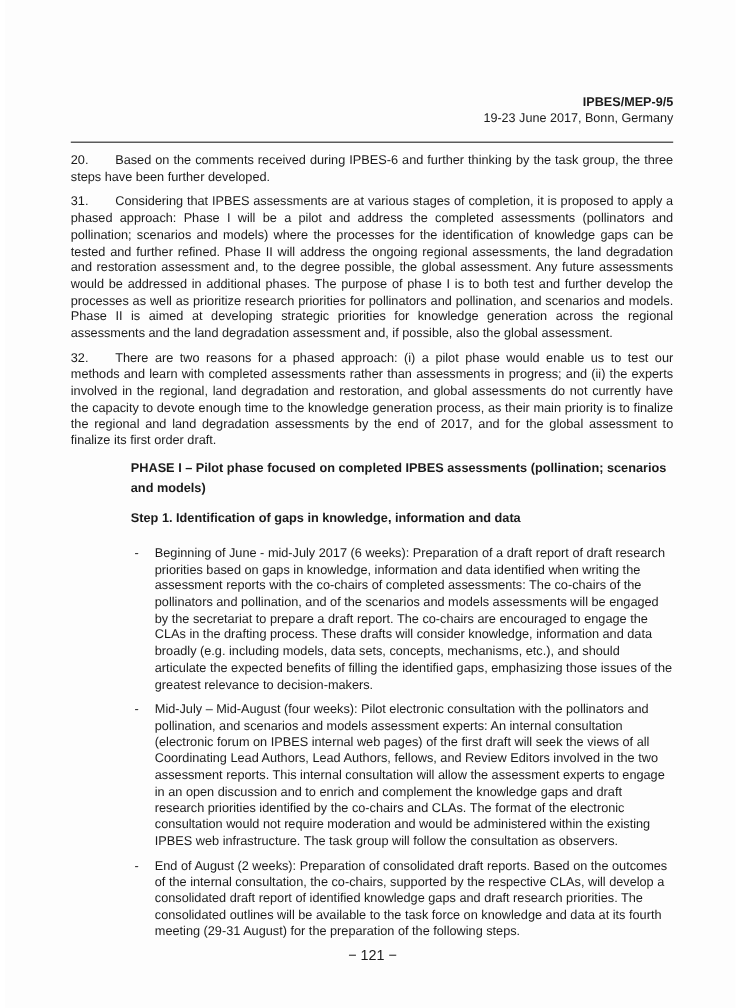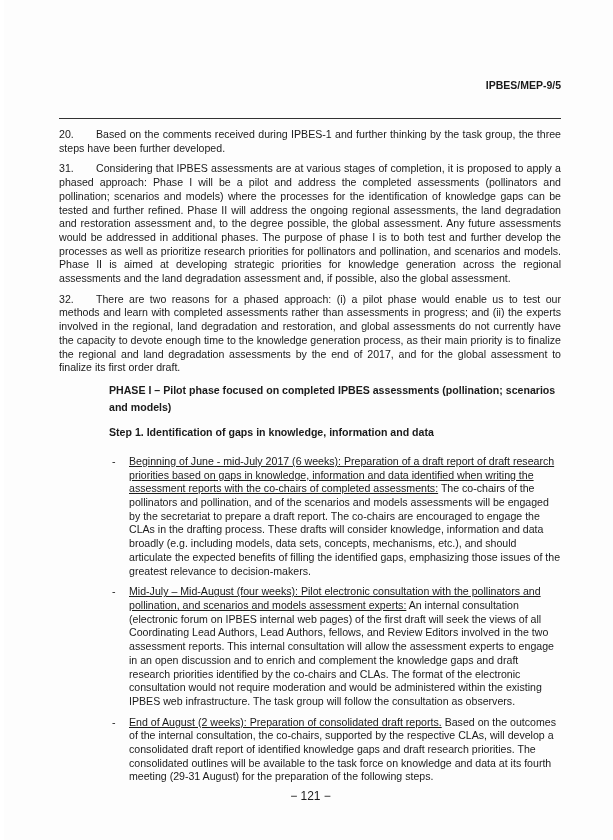--- a/index.html
+++ b/index.html
@@ -28,41 +28,42 @@
     p.para { margin: 0 0 7px 0; text-align: justify; }
     p.para .num { display: inline-block; width: 37px; }
     .sub { margin-left: 50px; }
     .heading {
       font-weight: bold; margin: 0 0 8px 0;
       line-height: 17px;
     }
     .bullets { list-style: none; margin: 14px 0 0 0; padding: 0; }
     .bullets li { position: relative; padding-left: 20px; margin-bottom: 7px; }
     .bullets li .dash { position: absolute; left: 3px; top: 0; }
-    .u { text-decoration: underline; }
+    .u { }
     .footer {
       position: absolute; left: 0; width: 613px; top: 789px; text-align: center;
       font-size: 12px;
     }
   </style>
 </head>
 <body>
 
 <div class="page">
 
   <div class="header">
     <div class="code">IPBES/MEP-9/5</div>
+    <div>19-23 June 2017, Bonn, Germany</div>
   </div>
 
   <div class="rule"></div>
 
   <div class="body">
 
     <p class="para">
-      <span class="num">20.</span><span>Based on the comments received during IPBES-1 and further thinking by the task group, the three steps have been further developed.</span>
+      <span class="num">20.</span><span>Based on the comments received during IPBES-6 and further thinking by the task group, the three steps have been further developed.</span>
     </p>
 
     <p class="para">
       <span class="num">31.</span><span>Considering that IPBES assessments are at various stages of completion, it is proposed to apply a phased approach: Phase I will be a pilot and address the completed assessments (pollinators and pollination; scenarios and models) where the processes for the identification of knowledge gaps can be tested and further refined. Phase II will address the ongoing regional assessments, the land degradation and restoration assessment and, to the degree possible, the global assessment. Any future assessments would be addressed in additional phases. The purpose of phase I is to both test and further develop the processes as well as prioritize research priorities for pollinators and pollination, and scenarios and models. Phase II is aimed at developing strategic priorities for knowledge generation across the regional assessments and the land degradation assessment and, if possible, also the global assessment.</span>
     </p>
 
     <p class="para">
       <span class="num">32.</span><span>There are two reasons for a phased approach: (i) a pilot phase would enable us to test our methods and learn with completed assessments rather than assessments in progress; and (ii) the experts involved in the regional, land degradation and restoration, and global assessments do not currently have the capacity to devote enough time to the knowledge generation process, as their main priority is to finalize the regional and land degradation assessments by the end of 2017, and for the global assessment to finalize its first order draft.</span>
     </p>
 

